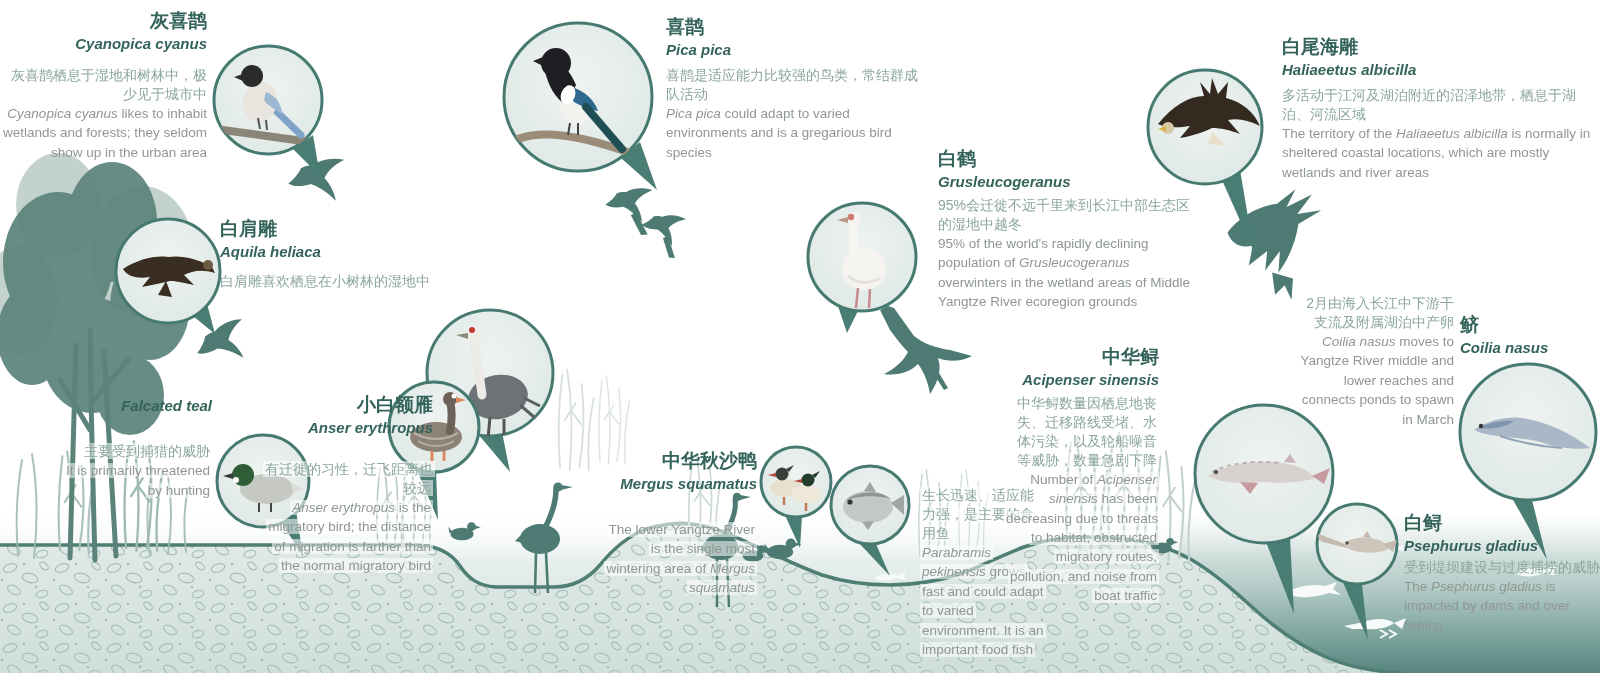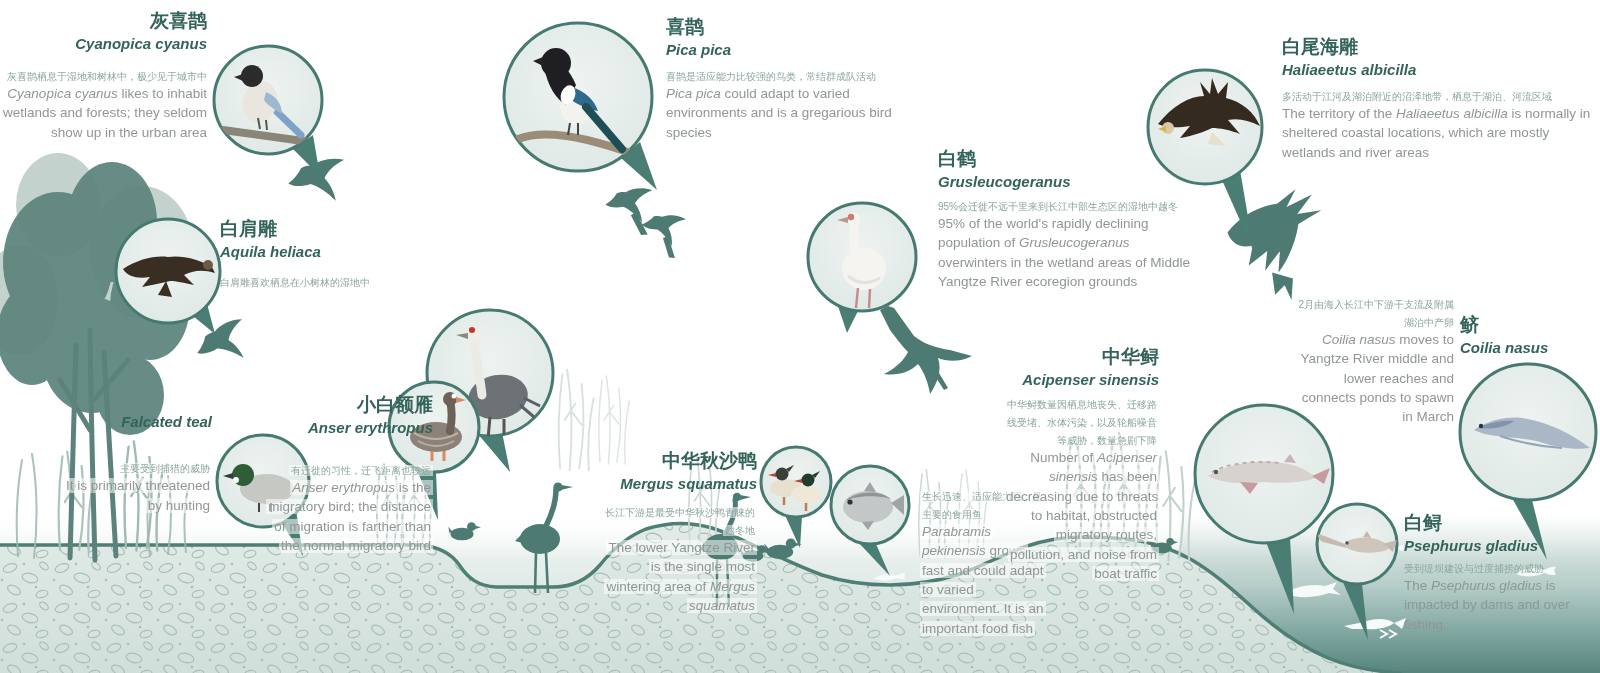--- a/index.html
+++ b/index.html
@@ -3,21 +3,21 @@
 <meta charset="utf-8">
 <style>
   html,body{margin:0;padding:0;background:#fff;}
   .canvas{position:relative;width:1600px;height:673px;background:#ffffff;overflow:hidden;
           font-family:"Liberation Sans","DejaVu Sans",sans-serif;}
   .scene{position:absolute;left:0;top:0;width:1600px;height:673px;}
   .sp{position:absolute;}
   .h-cn{font-size:19px;font-weight:bold;color:#33635a;line-height:1.35;}
   .h-sci{font-size:15px;font-weight:bold;font-style:italic;color:#33635a;line-height:1.35;}
   .bd{margin-top:10px;}
-  .b-cn{font-size:10px;color:#8ba69e;line-height:1.36;}
+  .b-cn{font-size:14px;color:#8ba69e;line-height:1.36;}
   .b-en{font-size:13.5px;color:#8f9793;line-height:1.36;}
   .b-en .sci{font-style:italic;}
   .wbg .b-cn,.wbg .b-en{background:rgba(255,255,255,.55);box-decoration-break:clone;
        -webkit-box-decoration-break:clone;padding:0 2px;}
   .ta-r{text-align:right;} .ta-l{text-align:left;}
 </style>
 </head>
 <body>
 
 <div class="canvas">
@@ -422,42 +422,42 @@
 <div class="sp ta-l" style="left:666px;top:14px;width:252px;">
   <div class="h-cn">喜鹊</div>
   <div class="h-sci">Pica pica</div>
   <div class="bd" style="margin-top:6px">
     <span class="b-cn">喜鹊是适应能力比较强的鸟类，常结群成队活动</span><br>
     <span class="b-en"><span></span><span class="sci">Pica pica</span><span> could adapt to varied environments and is a gregarious bird species</span></span>
   </div>
 </div>
 
 
-<div class="sp ta-r wbg" style="left:60px;top:412px;width:152px;">
+<div class="sp ta-r wbg" style="left:60px;top:396px;width:152px;">
   <div class="h-sci">Falcated teal</div>
   <div class="bd" style="margin-top:26px">
     <span class="b-cn">主要受到捕猎的威胁</span><br>
     <span class="b-en"><span>It is primarily threatened by hunting</span><span class="sci"></span><span></span></span>
   </div>
 </div>
 
 <div class="sp ta-r wbg" style="left:263px;top:392px;width:170px;">
   <div class="h-cn">小白额雁</div>
   <div class="h-sci">Anser erythropus</div>
   <div class="bd" style="margin-top:22px">
     <span class="b-cn">有迁徙的习性，迁飞距离也较远</span><br>
     <span class="b-en"><span></span><span class="sci">Anser erythropus</span><span> is the migratory bird; the distance of migration is farther than the normal migratory bird</span></span>
   </div>
 </div>
 
 <div class="sp ta-r wbg" style="left:597px;top:448px;width:160px;">
   <div class="h-cn">中华秋沙鸭</div>
   <div class="h-sci">Mergus squamatus</div>
   <div class="bd" style="margin-top:8px">
-    <span class="b-cn">长江下游是最受中华秋沙鸭青睐的越冬地</span><br>
+    <br>
     <span class="b-en"><span>The lower Yangtze River is the single most wintering area of </span><span class="sci">Mergus squamatus</span><span></span></span>
   </div>
 </div>
 
 <div class="sp ta-l" style="left:938px;top:146px;width:256px;">
   <div class="h-cn">白鹤</div>
   <div class="h-sci">Grusleucogeranus</div>
   <div class="bd" style="margin-top:4px">
     <span class="b-cn">95%会迁徙不远千里来到长江中部生态区的湿地中越冬</span><br>
     <span class="b-en"><span>95% of the world's rapidly declining population of </span><span class="sci">Grusleucogeranus</span><span> overwinters in the wetland areas of Middle Yangtze River ecoregion grounds</span></span>

